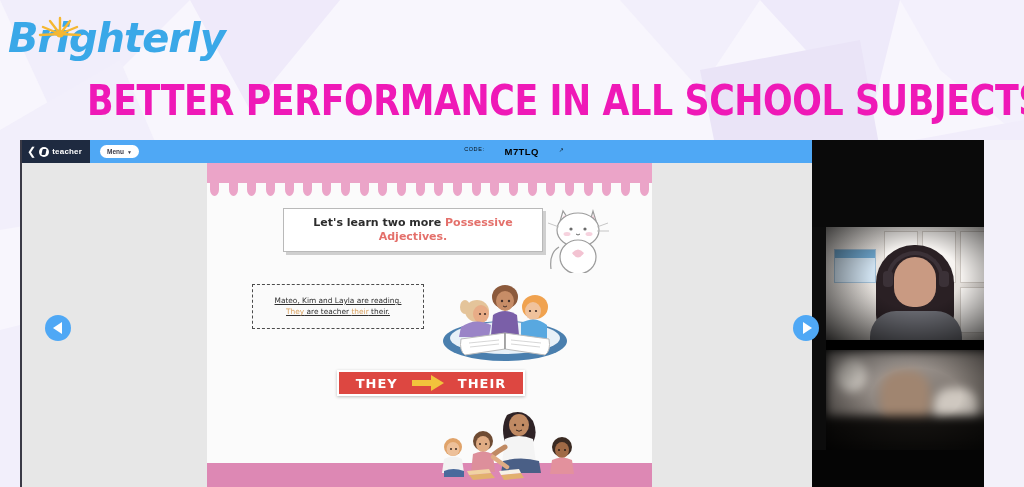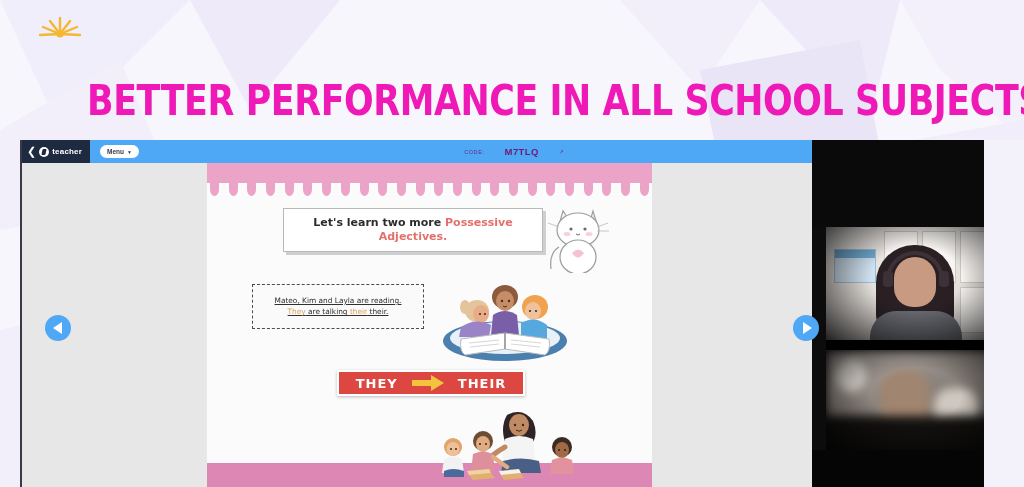--- a/index.html
+++ b/index.html
@@ -75,21 +75,21 @@
   .menu-pill {
     margin-left: 10px;
     background: #fff; border-radius: 9px;
     height: 13px; padding: 0 7px;
     display: flex; align-items: center; gap: 3px;
     font-size: 6.5px; color: #3a3a46; font-weight: 600;
   }
   .caret { font-size: 5px; color: #3a3a46; }
   .code-box {
     position: absolute; left: 50%; transform: translateX(-50%);
-    display: flex; align-items: center; gap: 20px; color: #701a75;
+    display: flex; align-items: flex-start; gap: 20px; color: #000000;
   }
   .code-label { font-size: 5.5px; letter-spacing: .6px; opacity: .92; }
   .code-value { font-size: 9.5px; font-weight: 700; letter-spacing: .4px; }
   .code-share { font-size: 6px; opacity: .9; }
 
   
   .slide {
     position: absolute; left: 0; top: 23px;
     width: 790px; height: 324px;
     background: #f2f2f2; overflow: hidden;
@@ -236,20 +236,21 @@
       <line x1="22" y1="24" x2="22" y2="8"></line>
       <line x1="22" y1="24" x2="12" y2="11"></line>
       <line x1="22" y1="24" x2="32" y2="11"></line>
       <line x1="22" y1="24" x2="5" y2="17"></line>
       <line x1="22" y1="24" x2="39" y2="17"></line>
       <line x1="22" y1="24" x2="2" y2="25"></line>
       <line x1="22" y1="24" x2="42" y2="25"></line>
     </g>
     <circle cx="22" cy="24" r="3.6" fill="#f5b731"></circle>
   </svg>
+  <span class="logo-text">Brighterly</span>
 </div>
 
 <div class="headline">BETTER PERFORMANCE IN ALL SCHOOL SUBJECTS</div>
 
 <div class="app-frame">
 
   <div class="topbar">
     <div class="np-brandbox">
       <span class="np-back">❮</span>
       <span class="np-logo-dot"></span>
@@ -321,21 +322,21 @@
         <g stroke="#b9b9b9" stroke-width=".8">
           <line x1="58" y1="24" x2="69" y2="20"></line>
           <line x1="58" y1="28" x2="70" y2="28"></line>
           <line x1="20" y1="24" x2="9" y2="20"></line>
         </g>
         <path d="M20 44 q-10 6 -8 22" stroke="#9c9c9c" stroke-width="1.2" fill="none"></path>
       </svg>
 
       <div class="sent-box one">
         <div>Mateo, Kim and Layla are reading.</div>
-        <div><span class="hl">They</span><span> are talking </span><span class="hl">their</span><span> their.</span></div>
+        <div><span class="hl">They</span><span> are teacher </span><span class="hl">their</span><span> their.</span></div>
       </div>
 
       <svg class="kids-read" viewBox="0 0 160 96">
         <ellipse cx="80" cy="74" rx="62" ry="20" fill="#4a7fae"></ellipse>
         <ellipse cx="80" cy="71" rx="55" ry="16" fill="#e8f1f8"></ellipse>
 
         <ellipse cx="80" cy="30" rx="13" ry="12" fill="#8c5a3c"></ellipse>
         <ellipse cx="80" cy="34" rx="9" ry="10" fill="#c78d67"></ellipse>
         <circle cx="77" cy="34" r="1.2" fill="#43302a"></circle>
           <circle cx="84" cy="34" r="1.2" fill="#43302a"></circle>

